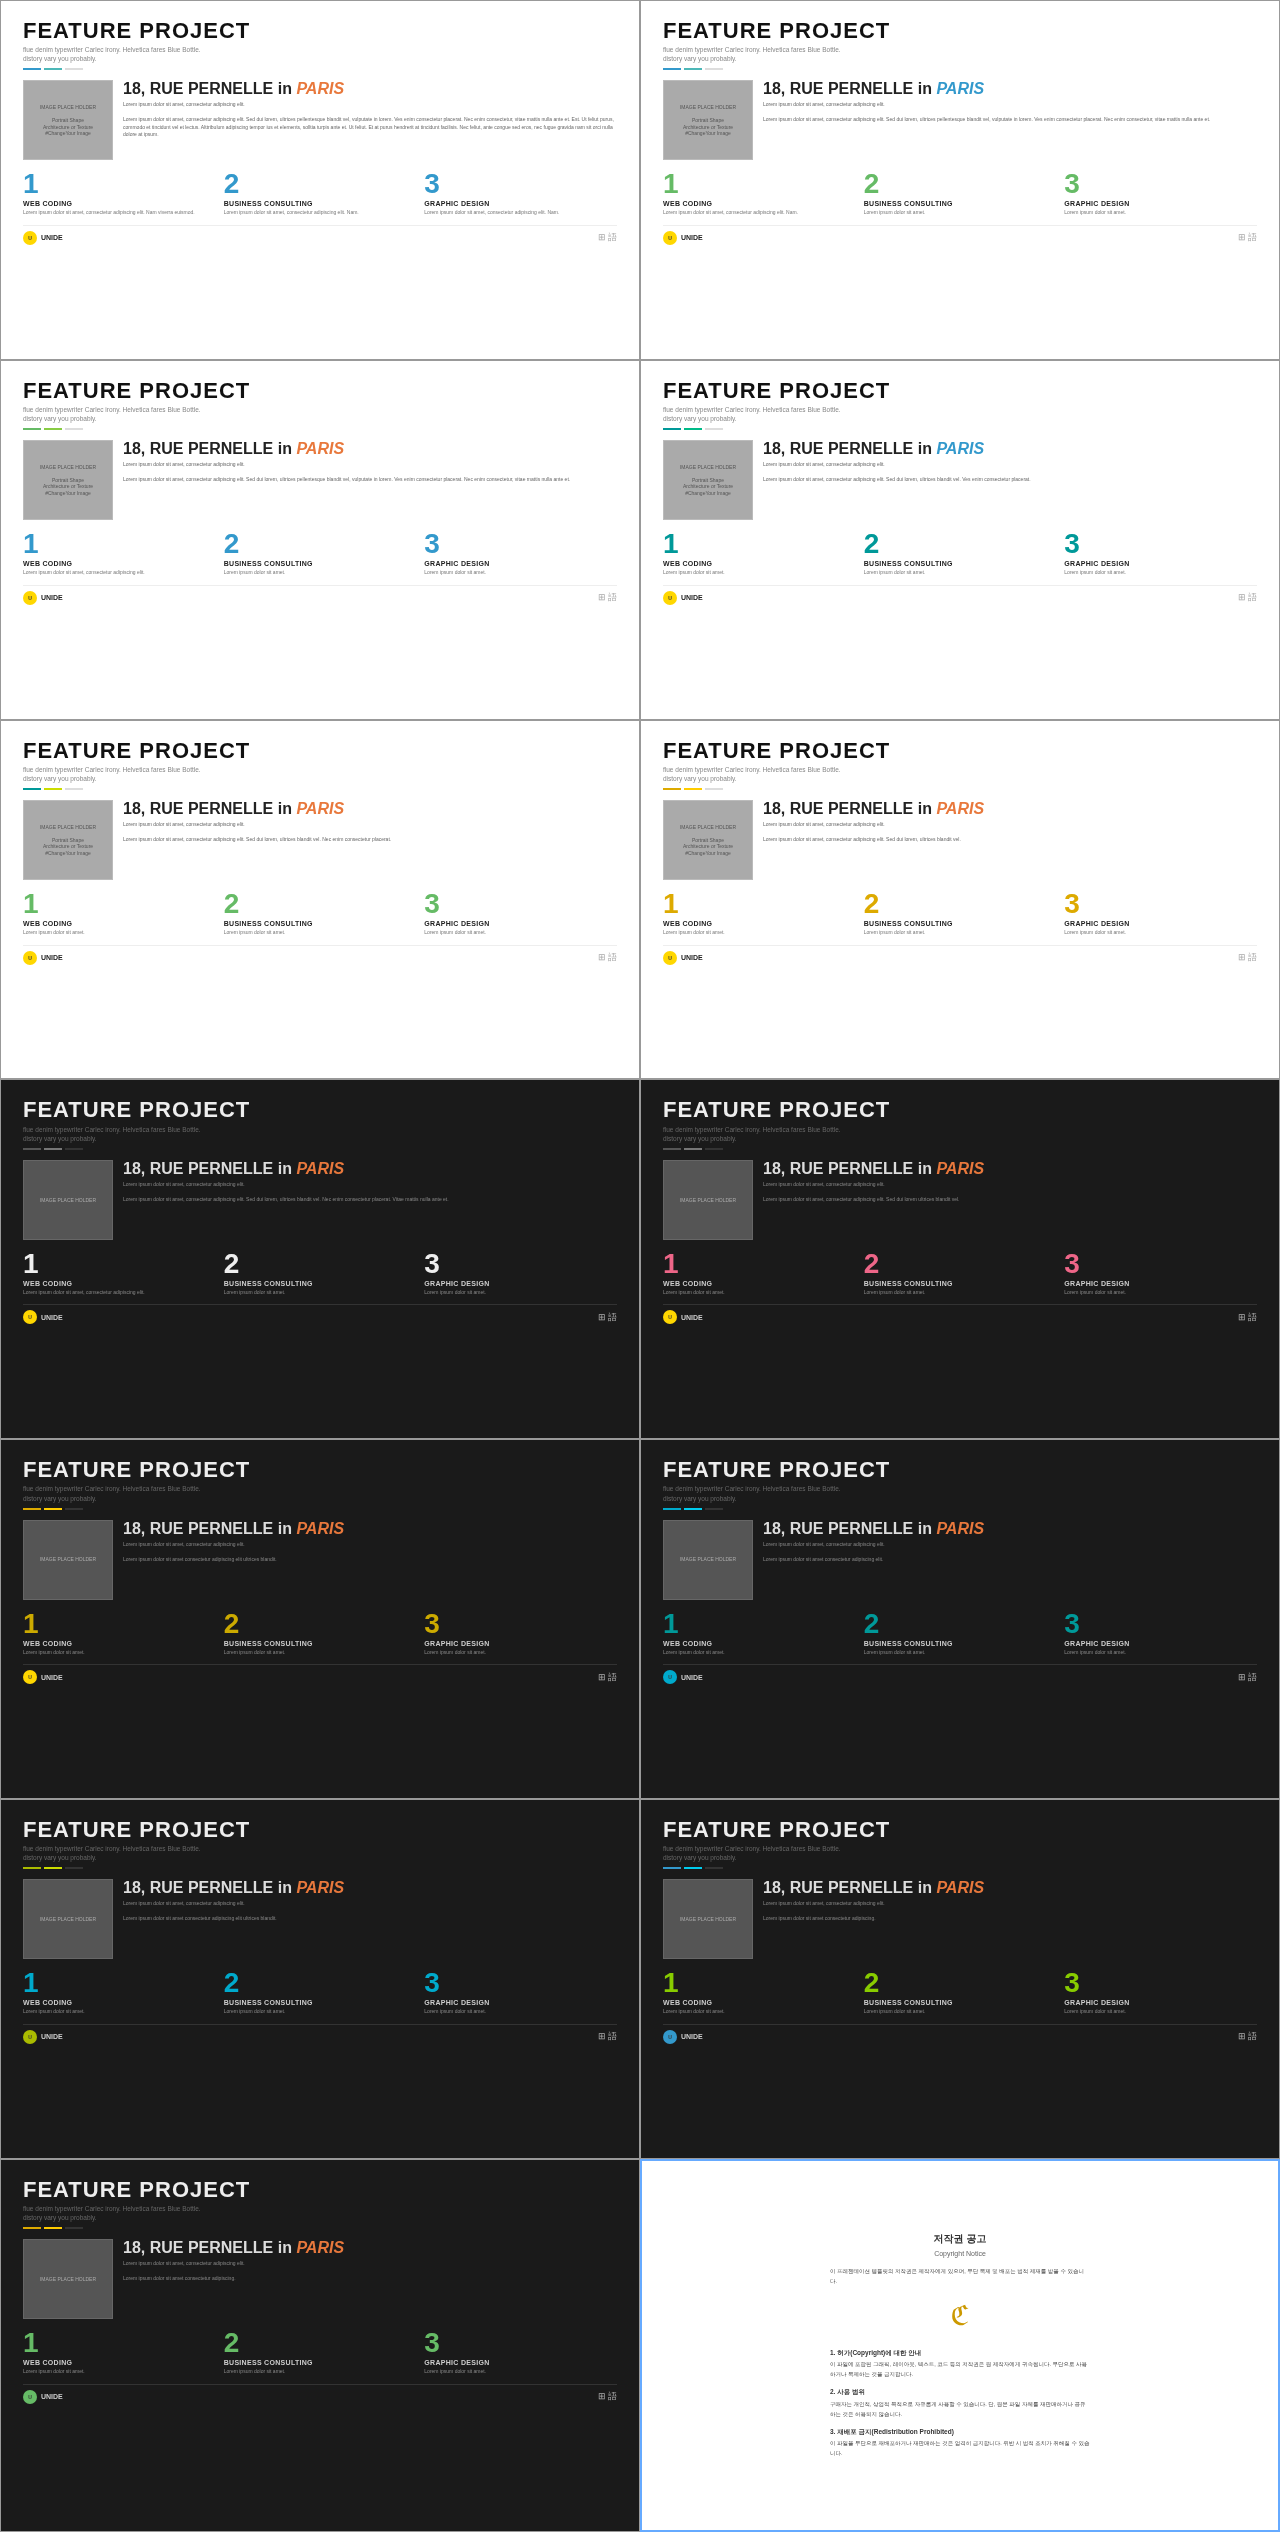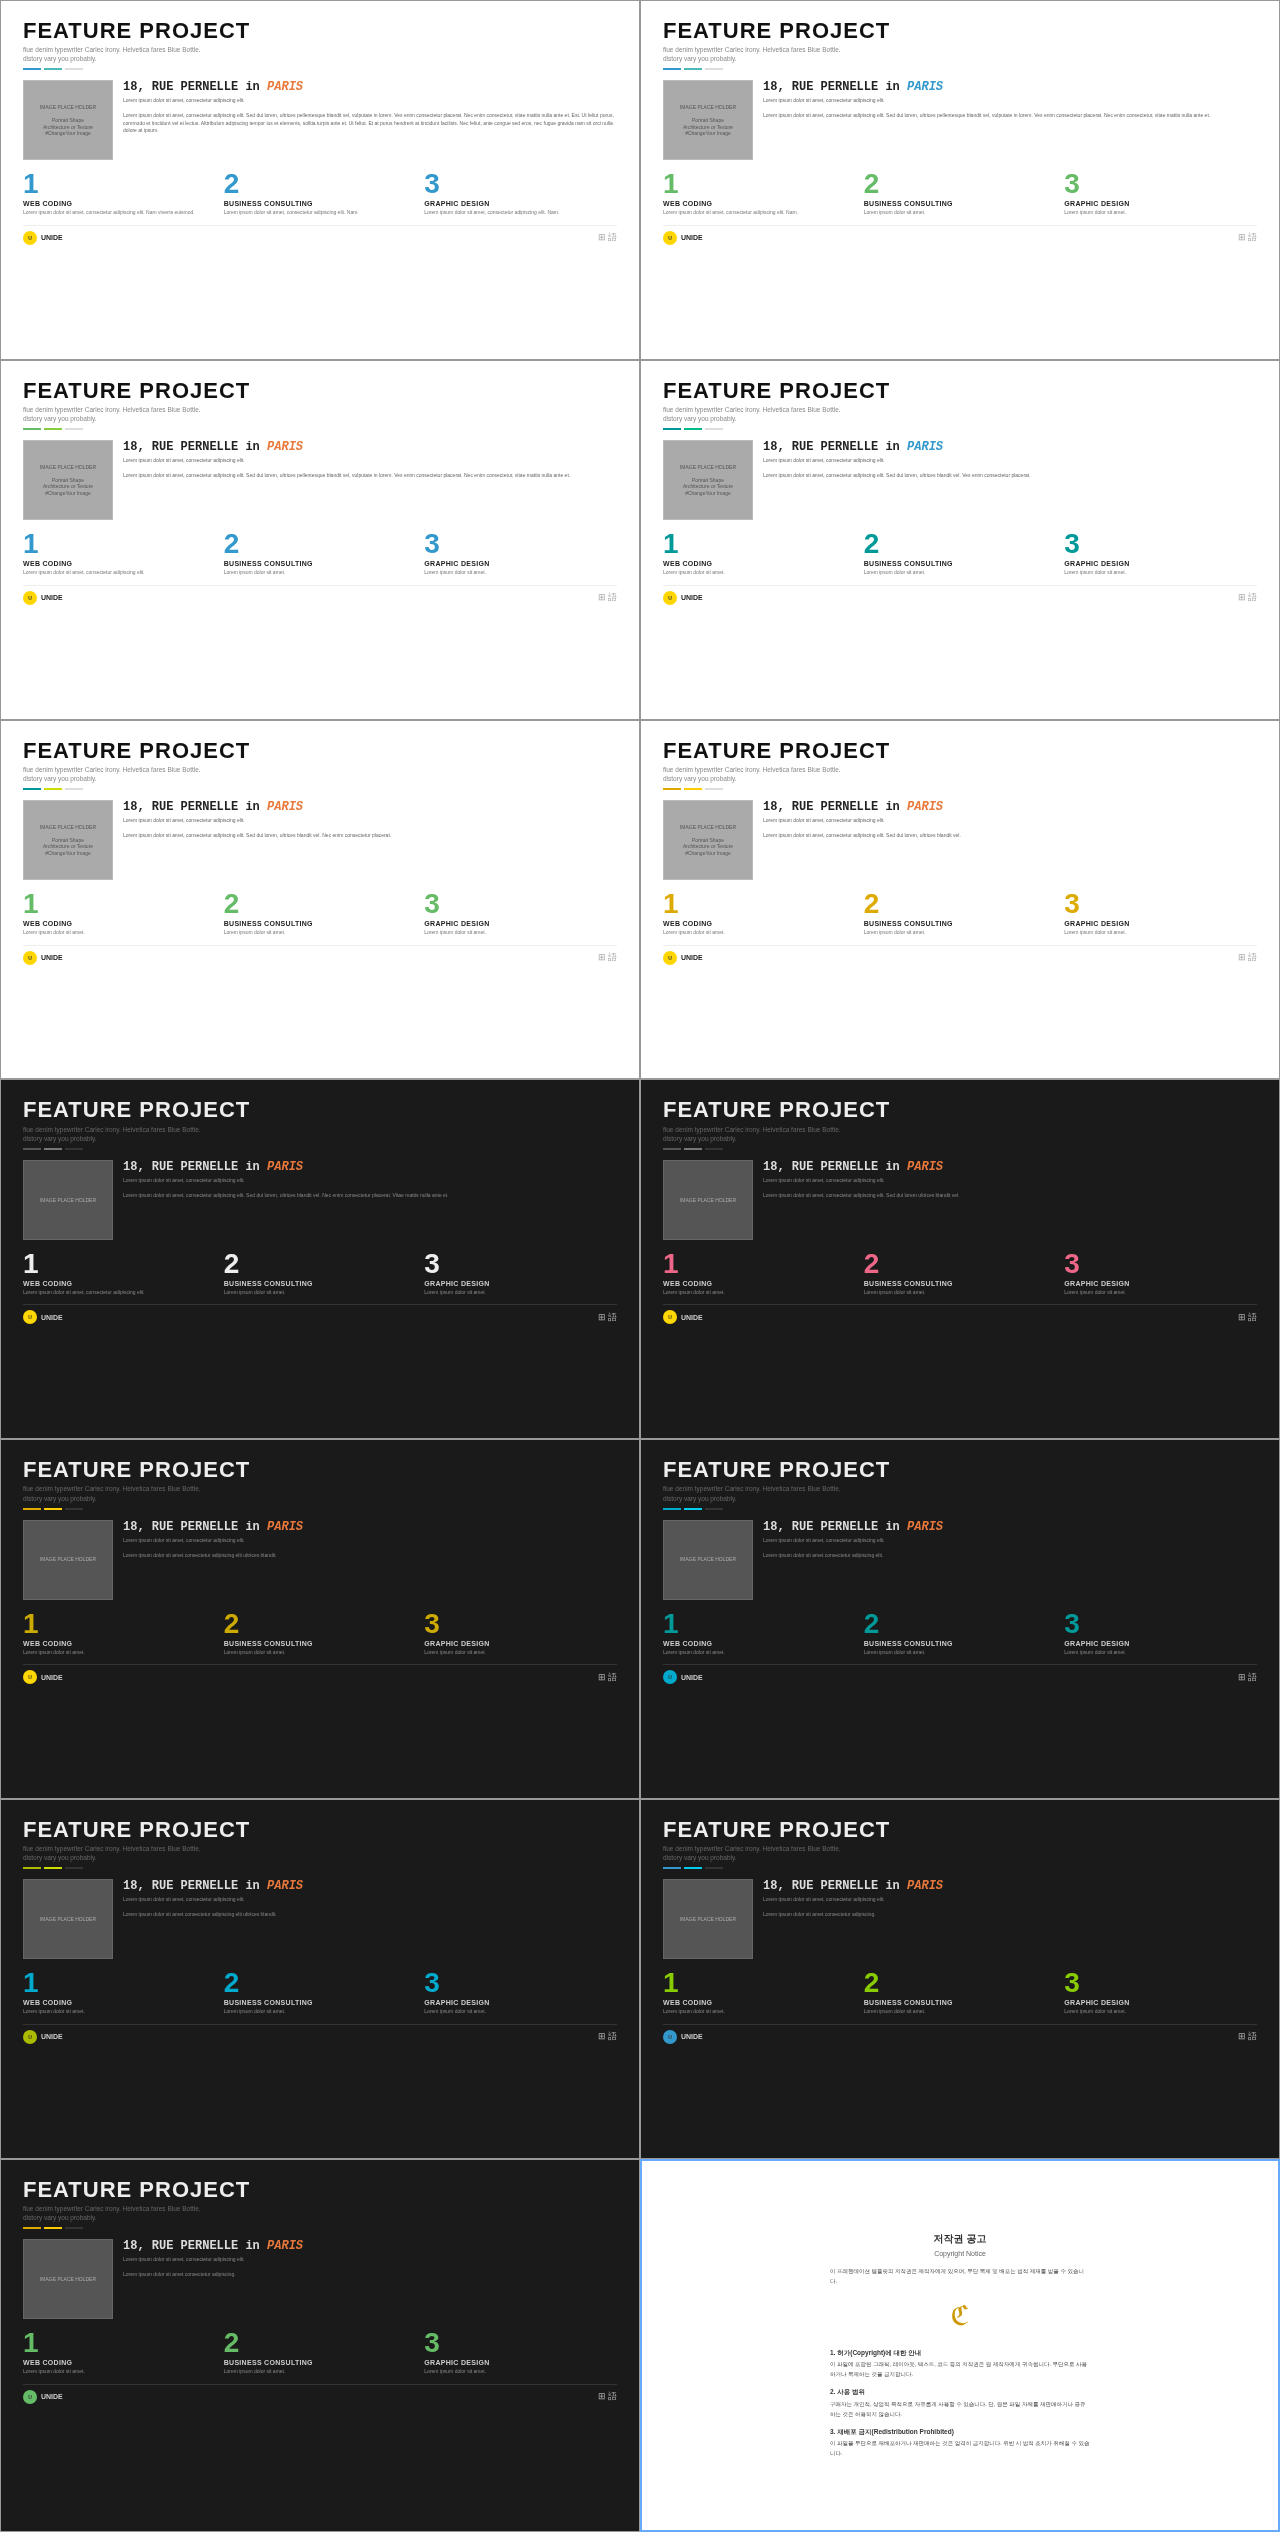--- a/index.html
+++ b/index.html
@@ -77,24 +77,23 @@
     .image-placeholder-text {
       font-size: 5px;
       line-height: 1.3;
       text-align: center;
       padding: 2px;
     }
     .info-block {
       flex: 1;
     }
     .address-line {
-      font-size: 12px;
+      font-size: 16px;
       font-weight: bold;
       margin-bottom: 3px;
-      font-family: Liberation Mono, monospace;
     }
     .address-line span { font-style: italic; }
     .paris { font-weight: bold; }
     .lorem-small {
       font-size: 5px;
       line-height: 1.5;
       color: #666;
     }
     .slide-dark .lorem-small { color: #888; }
     .items-row {

